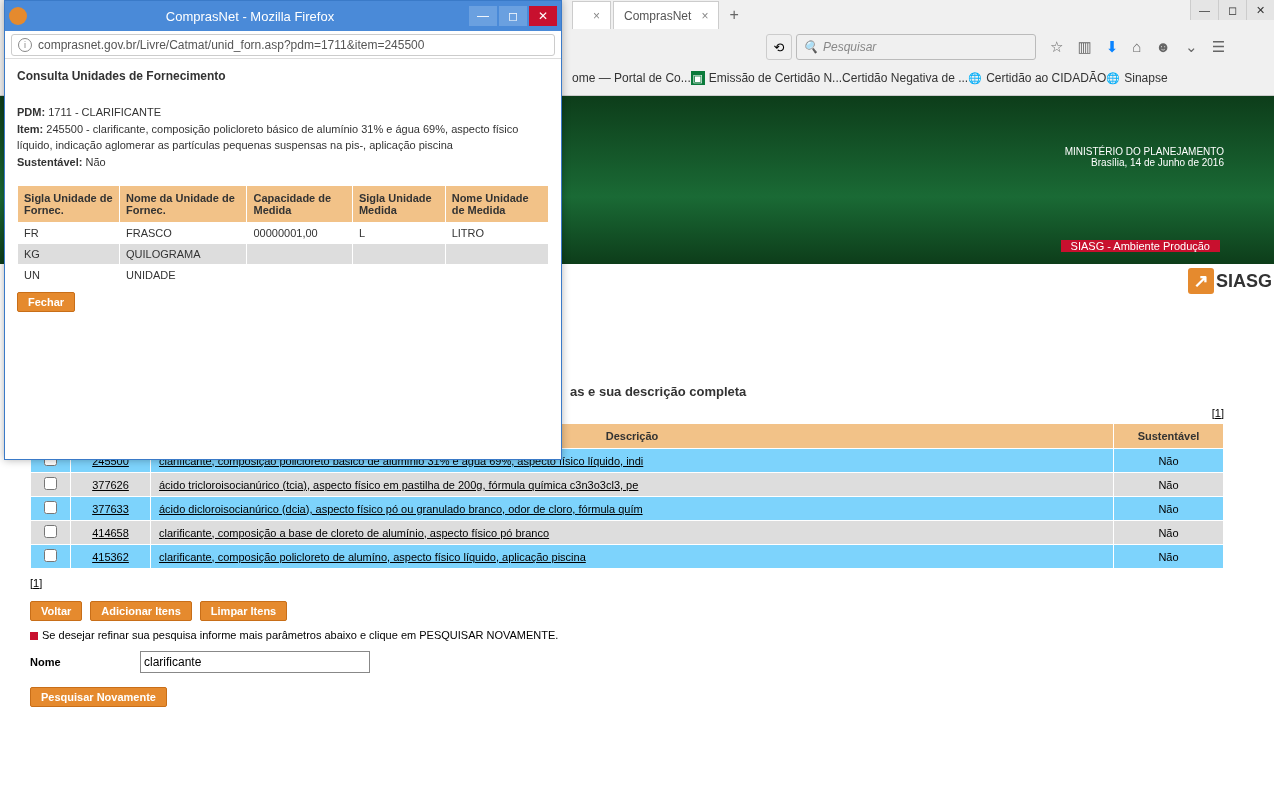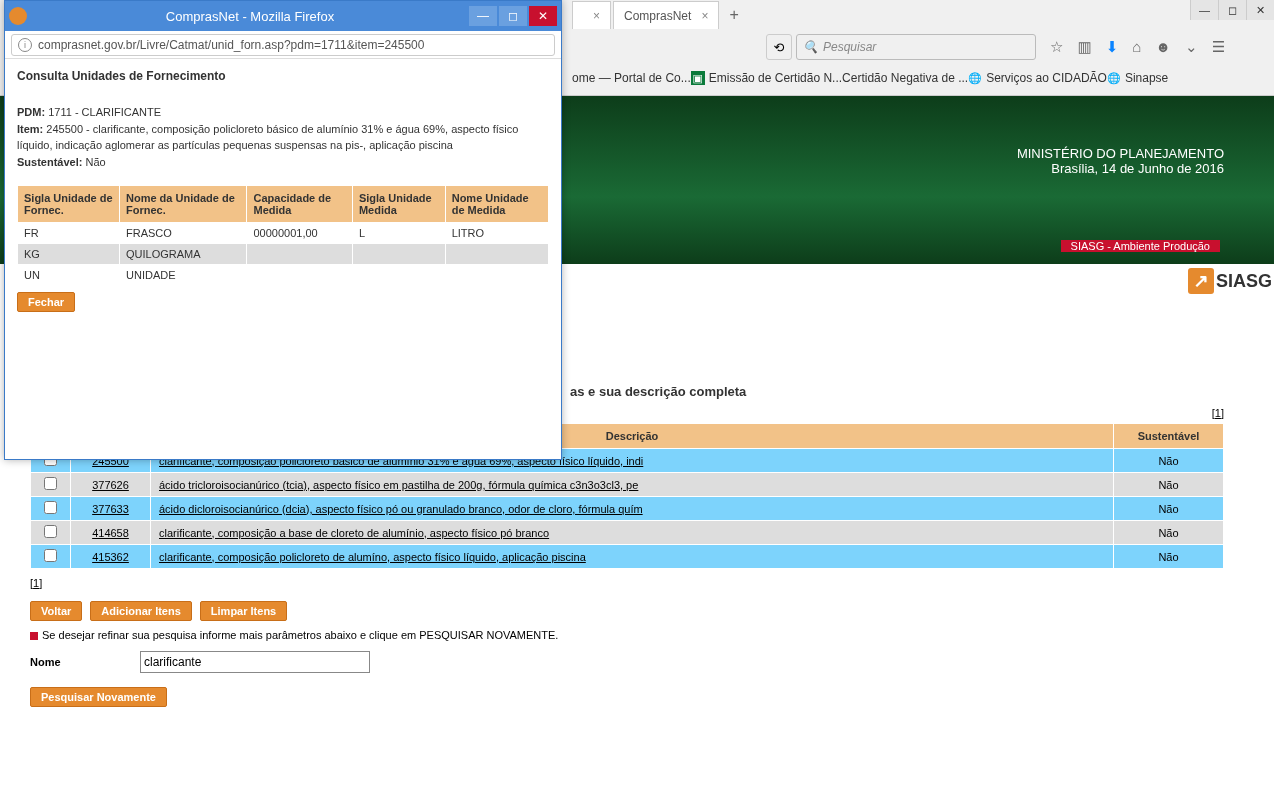--- a/index.html
+++ b/index.html
@@ -19,21 +19,21 @@
 .search-box .mag{margin-right:5px}
 .nav-icons{display:flex;gap:14px;margin-left:10px;font-size:15px;color:#666}
 .nav-icons .dl{color:#0a84ff}
 .bookmark-bar{display:flex;height:28px;align-items:center;padding-left:572px;gap:0;font-size:12px;color:#333}
 .bm-item{display:flex;align-items:center;gap:4px;white-space:nowrap}
 .bm-icon{width:14px;height:14px;display:inline-flex;justify-content:center;align-items:center;font-size:11px}
 .bm-icon.green{background:#0a7a3a;color:#fff}
 .bm-icon.globe{color:#4a90d9}
 .main-area{position:absolute;top:96px;left:0;right:0;bottom:0}
 .header-green{background:#1a5a2a;background:linear-gradient(to bottom,#0d3d1a 0%,#1a6a35 60%,#0d3d1a 100%);height:168px;position:relative;color:#fff}
-.ministry{position:absolute;right:50px;top:50px;text-align:right;font-size:13px}
+.ministry{position:absolute;right:50px;top:50px;text-align:right;font-size:10px}
 .siasg-badge{position:absolute;right:54px;bottom:12px;background:#c8102e;color:#fff;padding:0 10px;font-size:11px}
 .siasg-logo{position:absolute;right:2px;top:172px;font-weight:bold;font-size:18px;color:#333;display:flex;align-items:center}
 .siasg-logo .sq{width:26px;height:26px;background:#e58a2e;margin-right:2px;display:inline-flex;justify-content:center;align-items:center;color:#fff;border-radius:3px}
 .content{padding:20px 30px 0 30px;position:relative}
 .hint-lines{margin-top:100px;font-weight:bold;font-size:13px;color:#333}
 .page-num{text-align:right;font-size:11px;margin:8px 20px 4px 0}
 .page-num span{text-decoration:underline}
 .result-table{width:calc(100% - 20px);margin-left:0;border-collapse:collapse;font-size:11px}
 .result-table th{background:#f2c288;padding:6px 8px;text-align:center;font-weight:bold;color:#333;border:1px solid #fff}
 .result-table td{padding:4px 8px;border:1px solid #fff}
@@ -118,21 +118,21 @@
       </div>
     <div class="bm-item">
         <span class="bm-icon green">▣</span>
         <span>Emissão de Certidão N...</span>
       </div>
     <div class="bm-item">
         <span>Certidão Negativa de ...</span>
       </div>
     <div class="bm-item">
         <span class="bm-icon globe">🌐</span>
-        <span>Serviços ao CIDADÃO</span>
+        <span>Certidão ao CIDADÃO</span>
       </div>
     <div class="bm-item">
         <span class="bm-icon globe">🌐</span>
         <span>Sinapse</span>
       </div>
   </div>
 </div>
 
 <div class="main-area">
   <div class="header-green">

